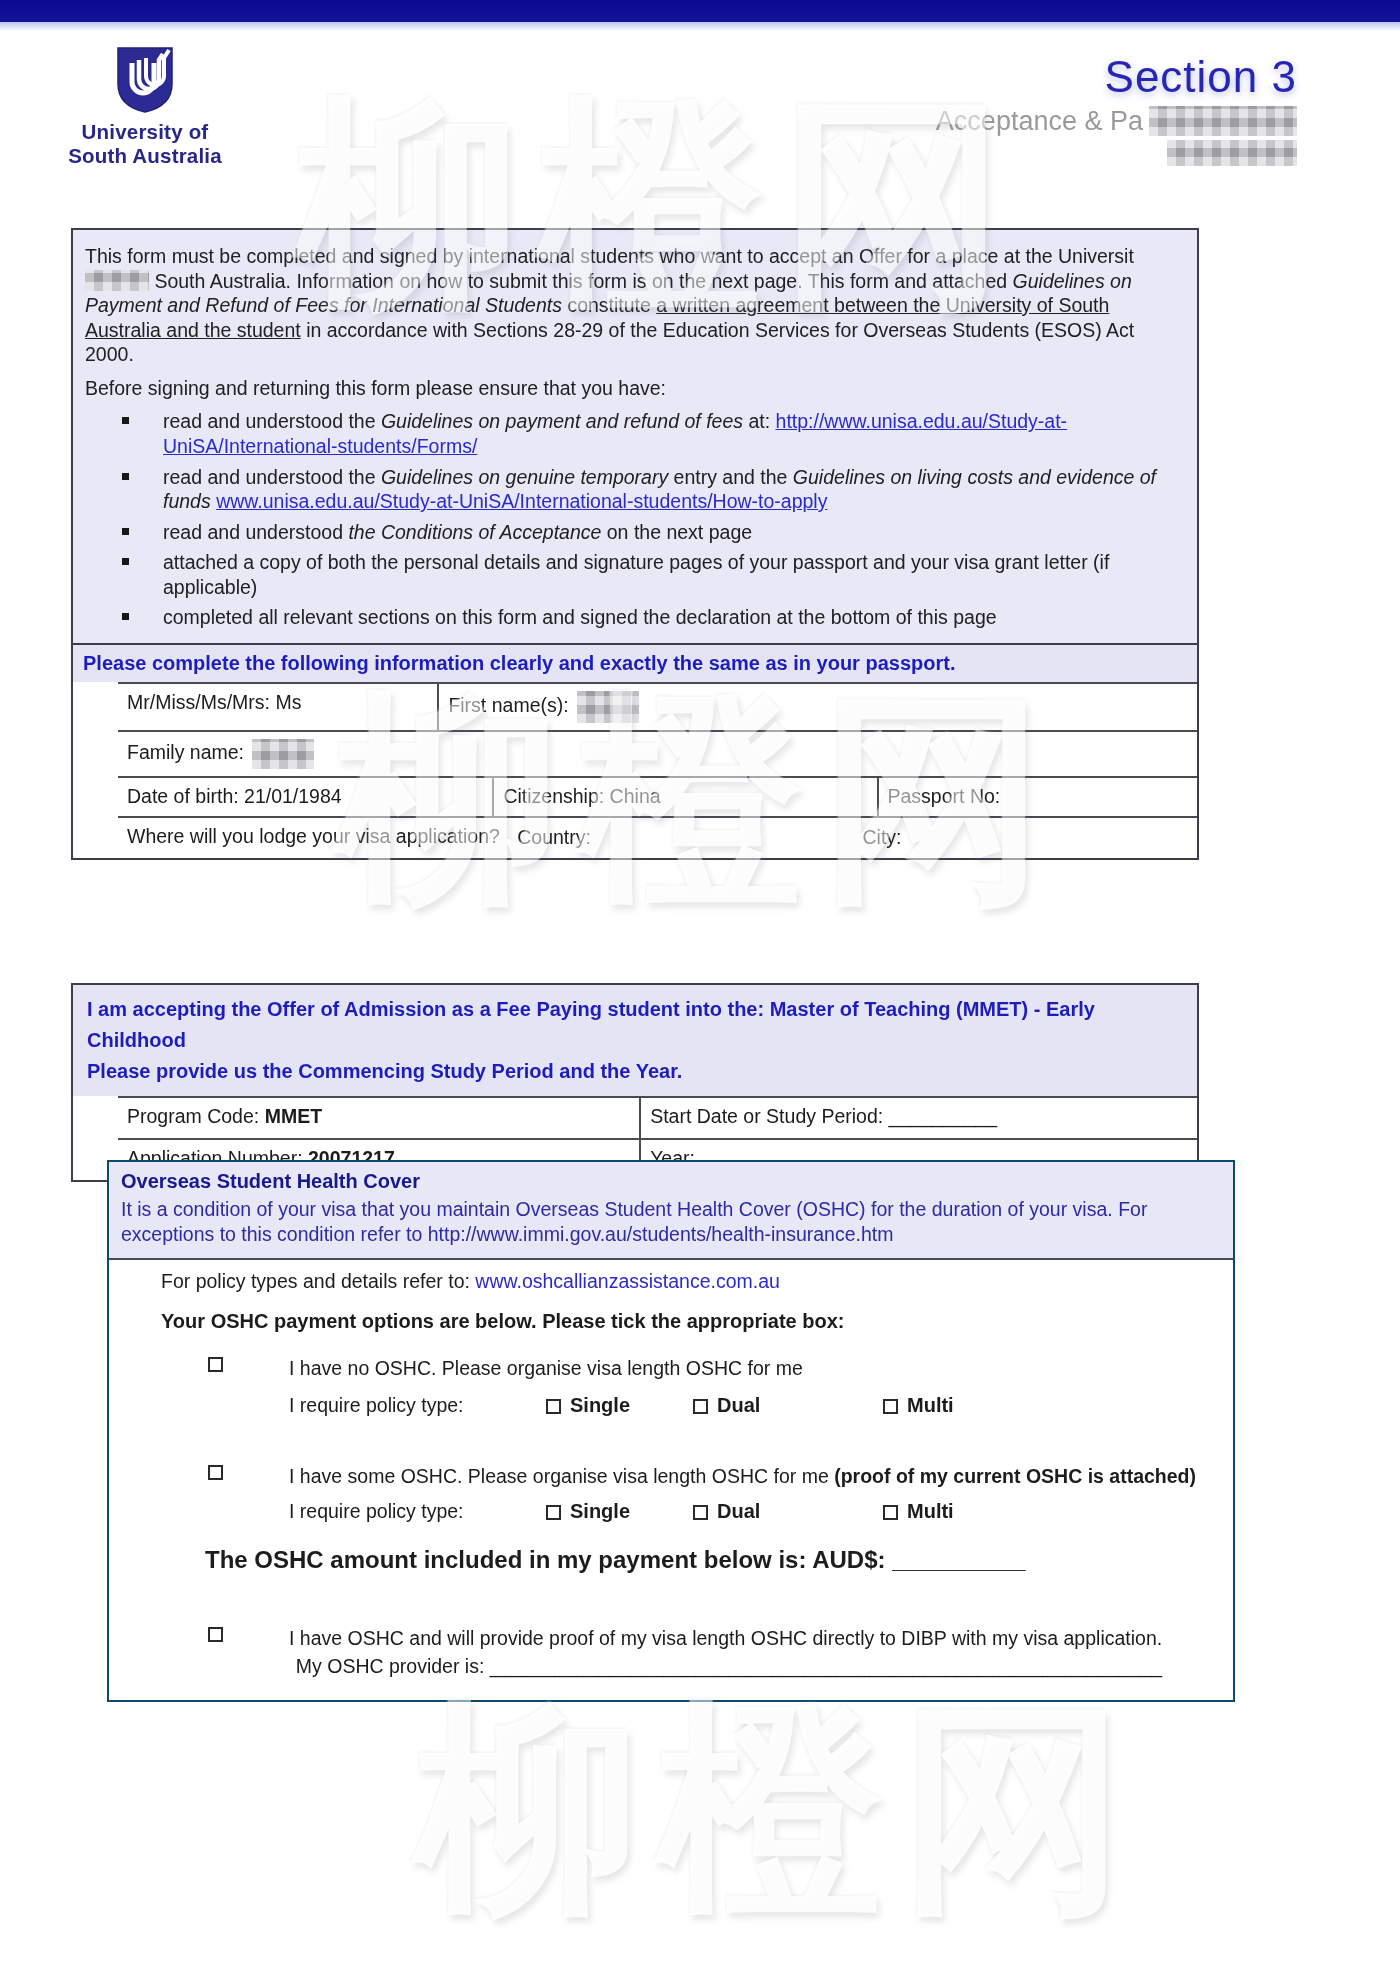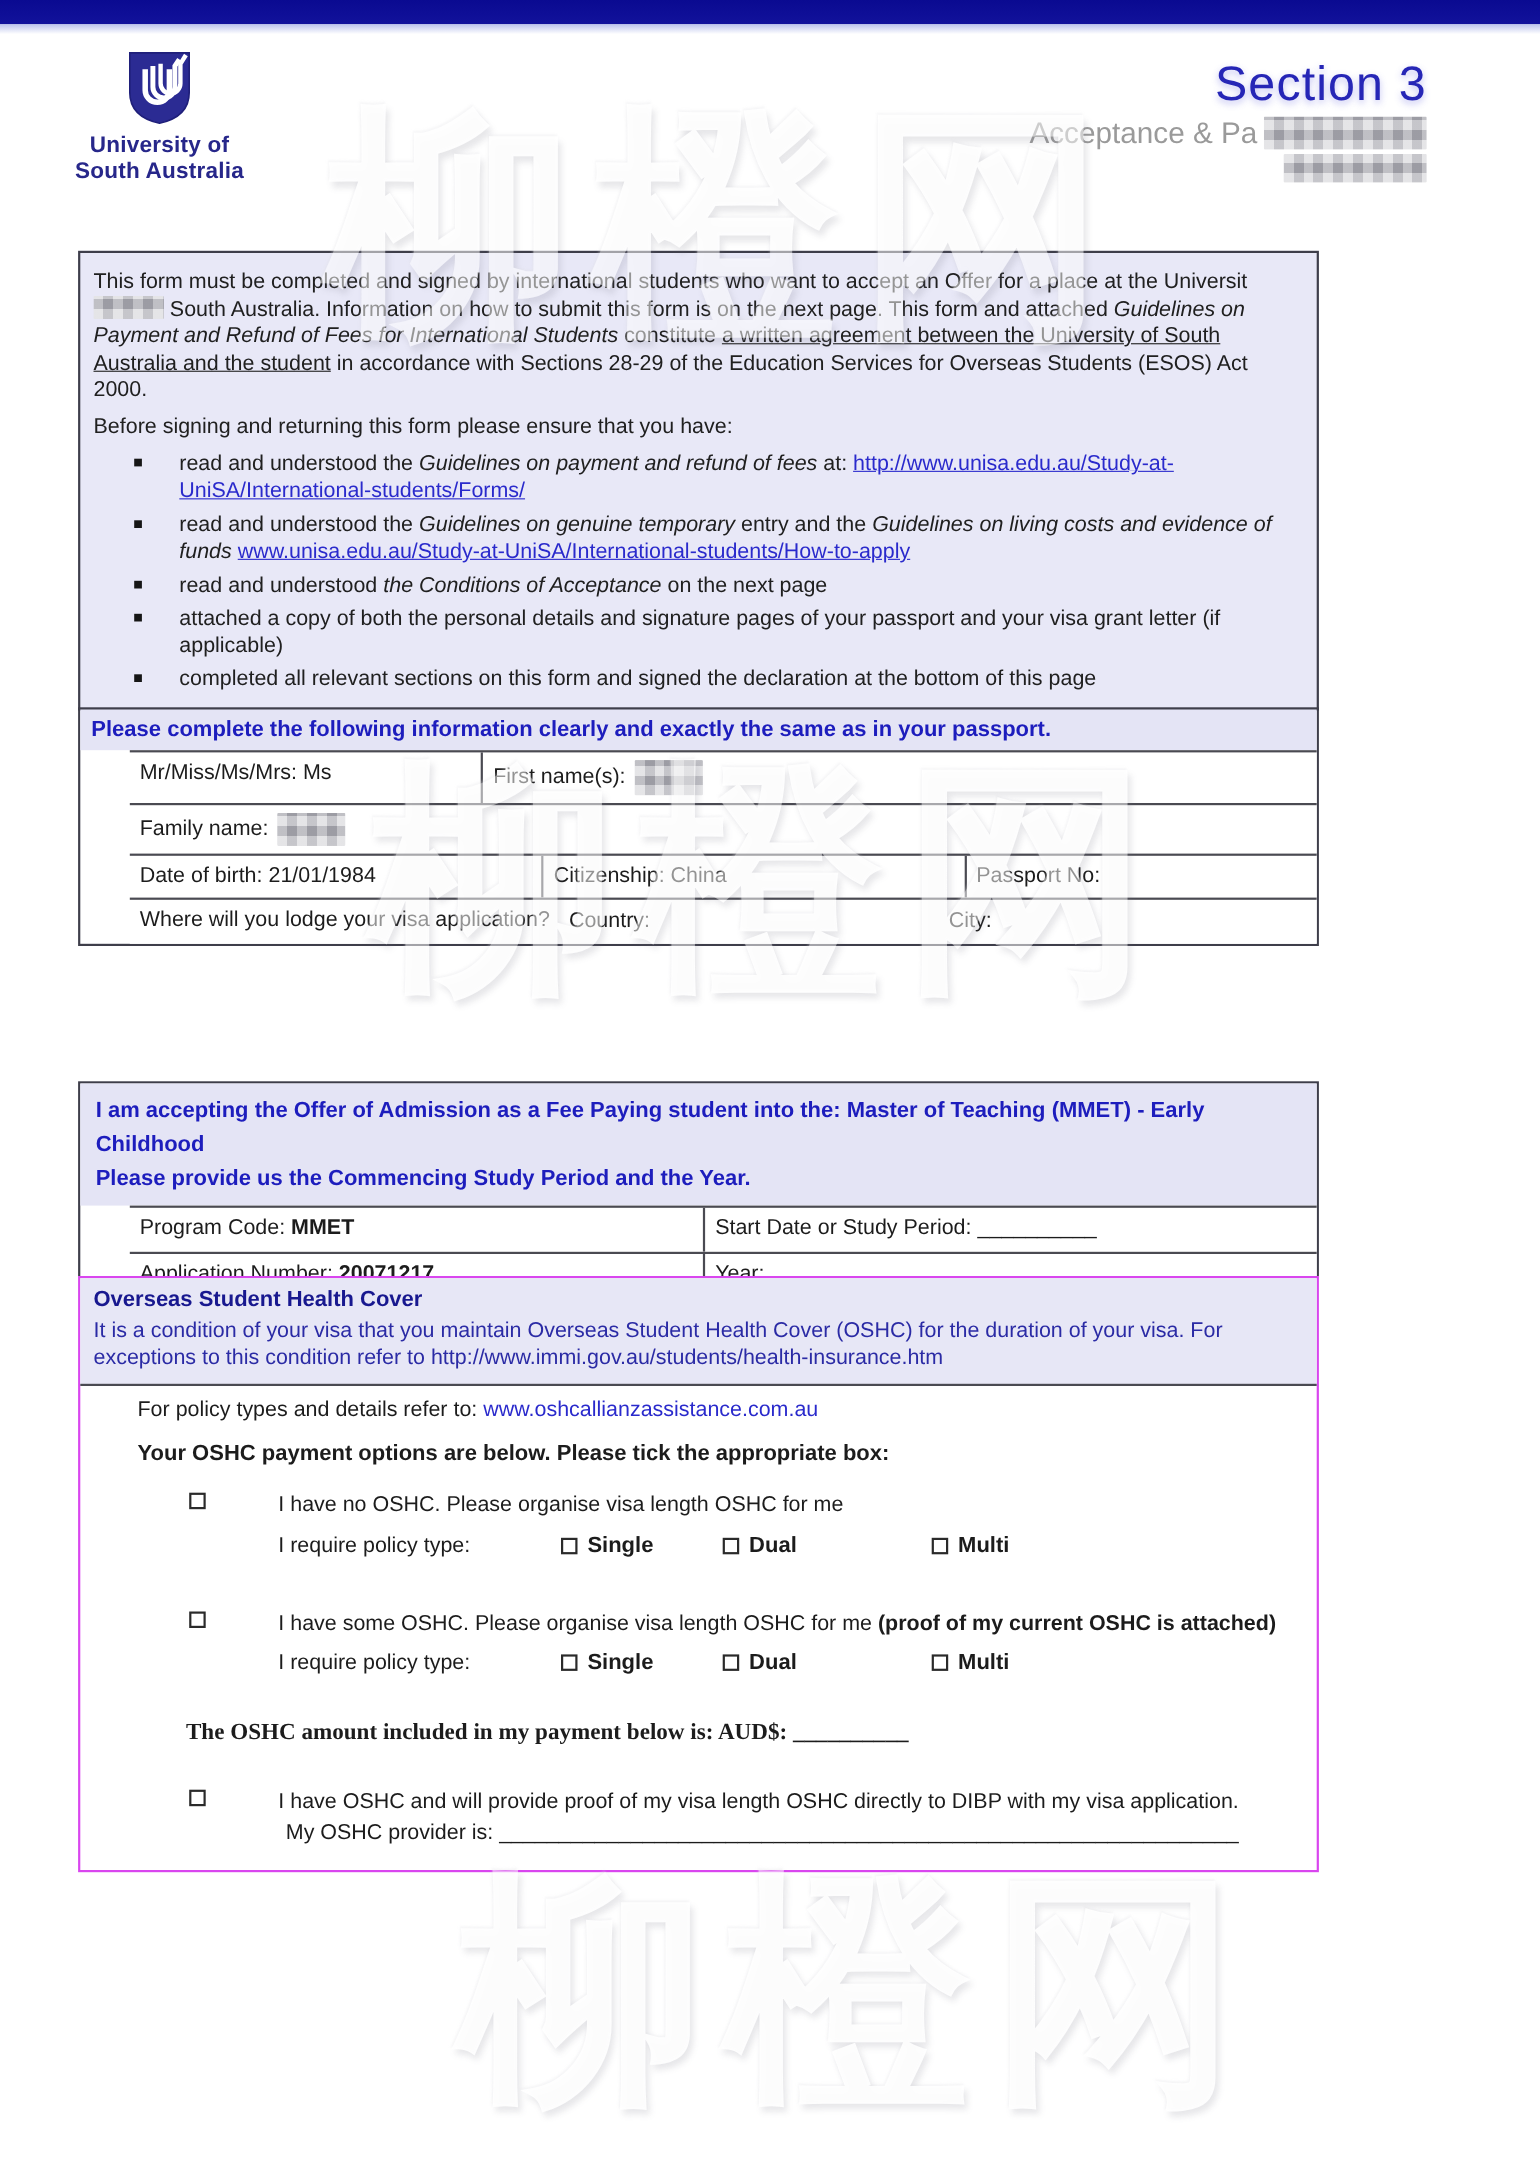--- a/index.html
+++ b/index.html
@@ -75,41 +75,41 @@
   .country-label { position:absolute; left:37%; top:8px; }
   .city-label { position:absolute; left:69%; top:8px; }
 
   .offer { top:983px; border:2px solid #3e3e4a; }
   .offer-head { padding:9px 14px; background:#e4e4f5; color:#1d1dbd; font-weight:bold;
                 font-size:20px; line-height:1.55; }
   .offer .c1 { width:48.3%; }
   .offer .c2 { flex:1; }
   .bold { font-weight:bold; }
 
-  .oshc { top:1160px; height:542px; border:2px solid #d946ef; background:#fff; }
+  .oshc { top:1160px; height:542px; border:2px solid #0c4a6e; background:#fff;margin-left:36px; }
   .oshc-head { padding:8px 12px 10px 12px; background:#e7e7f6; border-bottom:2px solid #4a4a52; }
   .oshc-title { color:#18188f; font-weight:bold; font-size:20px; margin-bottom:4px; }
   .oshc-cond { color:#2b2ba5; font-size:19.5px; line-height:1.3; max-width:1160px; }
   .oshc-row { position:absolute; left:0; width:100%; font-size:19.5px; }
   .o-ref { top:108px; left:52px; width:auto; }
   .o-link { color:#2a2acc; }
   .o-head2 { top:148px; left:52px; width:auto; font-weight:bold; font-size:20px; }
   .opt { display:flex; }
   .opt .cb { margin-left:99px; margin-top:3px; }
   .opt .opt-label { margin-left:66px; max-width:960px; line-height:1.45; }
   .o-opt1 { top:192px; } .o-opt2 { top:300px; } .o-opt3 { top:462px;text-align:right; }
   .policy { height:26px; }
   .policy .plabel { position:absolute; left:180px; }
   .policy .pt0 { position:absolute; left:437px; }
   .policy .pt1 { position:absolute; left:584px; }
   .policy .pt2 { position:absolute; left:774px; }
   .policy .cb { vertical-align:-2px; margin-right:9px; }
   .policy b { font-size:20px; }
   .o-pol1 { top:232px; } .o-pol2 { top:338px; }
-  .o-amount { top:400px; left:96px; width:auto; font-weight:bold; font-size:21px;font-family:Liberation Serif, serif; }
+  .o-amount { top:384px; left:96px; width:auto; font-weight:bold; font-size:24px; }
   .cb { display:inline-block; width:15px; height:15px; border:2px solid #2a2a2a; background:#fff; flex:0 0 auto; }
   .blank { letter-spacing:0; white-space:nowrap; }
 </style>
 </head>
 <body>
 
 <div class="page">
 
   <div class="topbar"></div>
   <div class="topbar-fade"></div>

